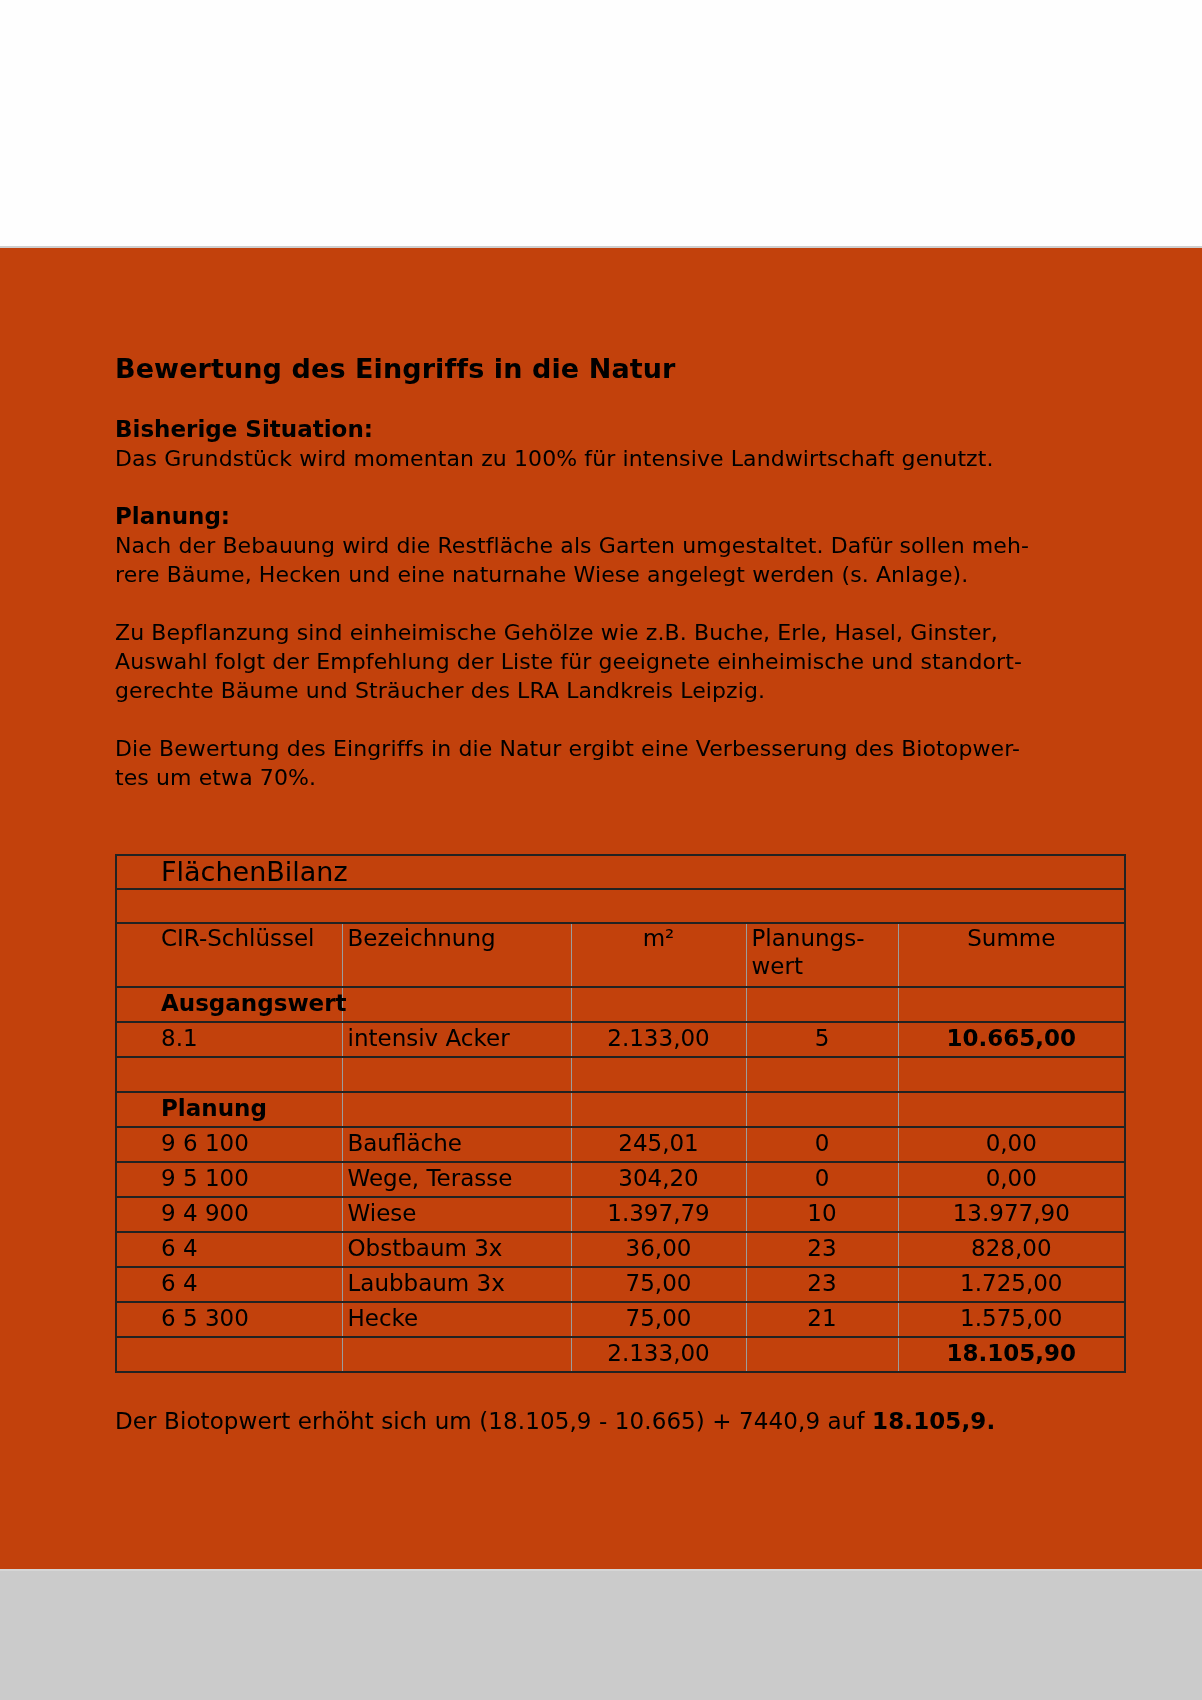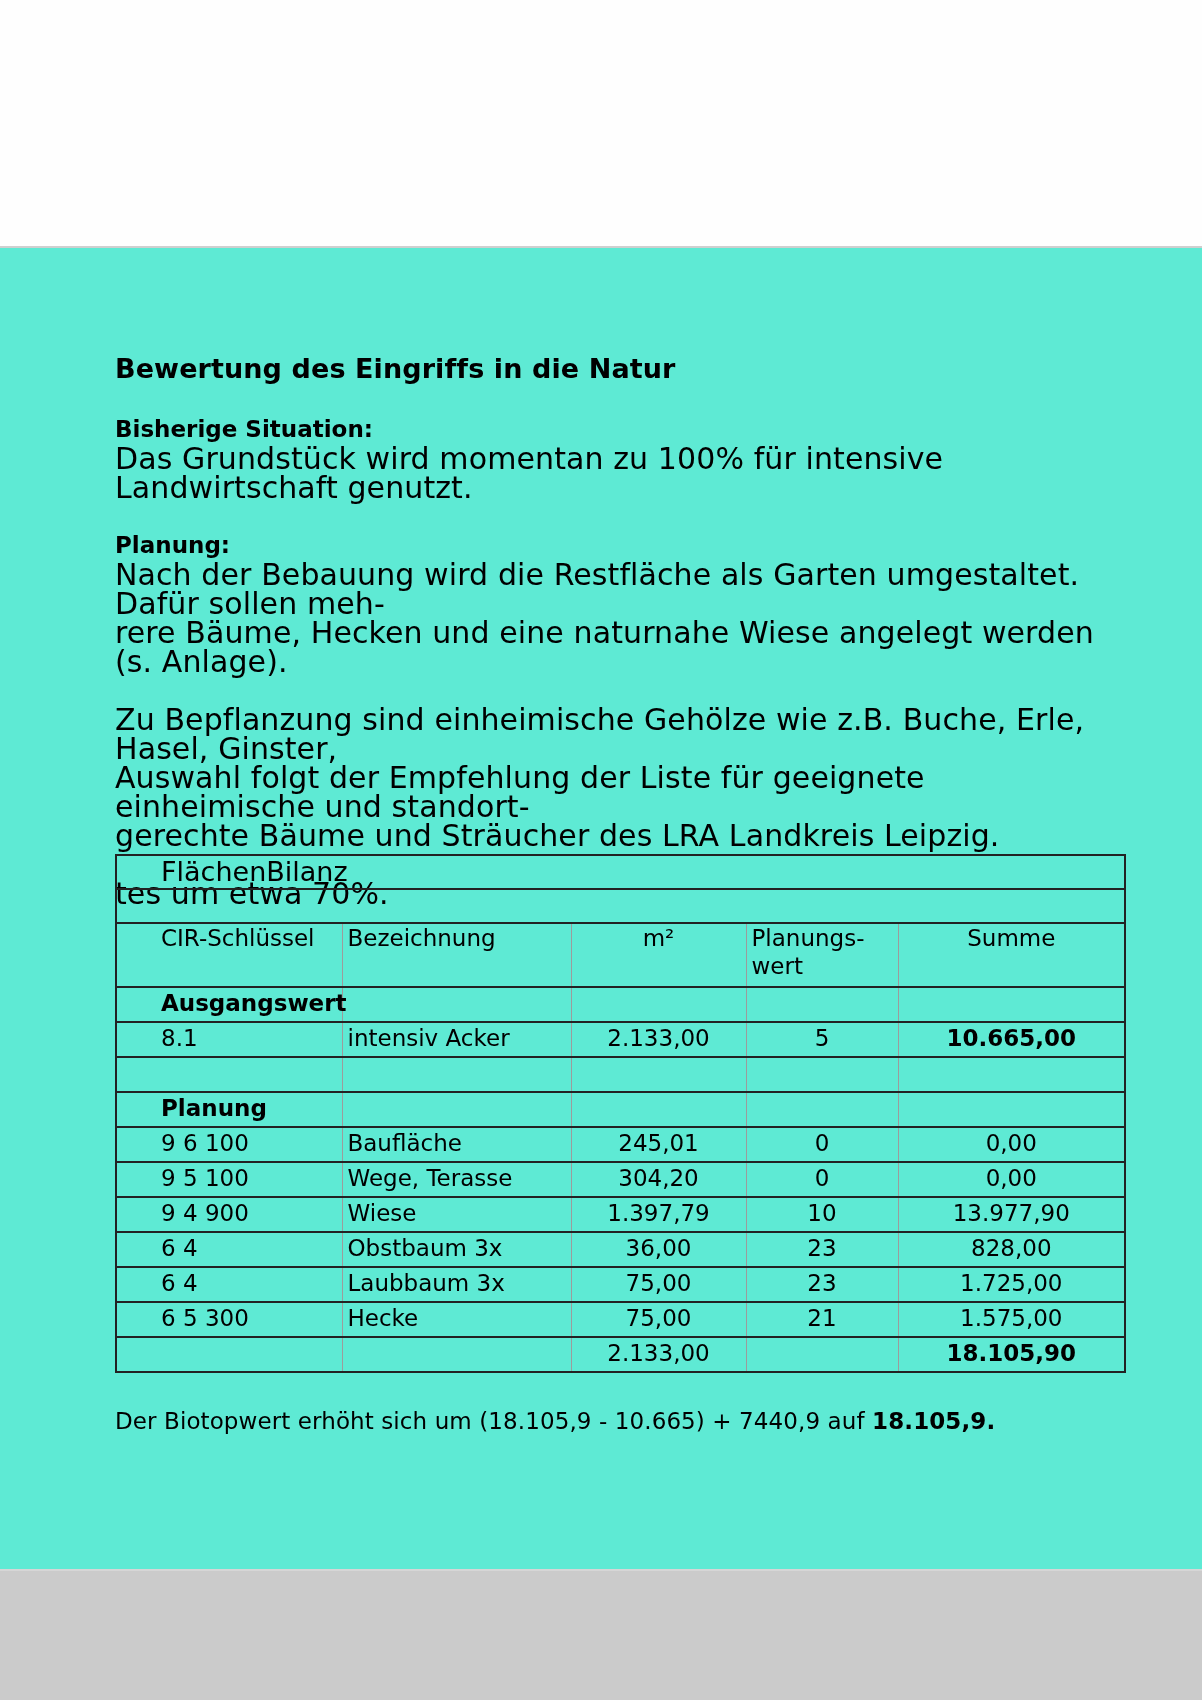--- a/index.html
+++ b/index.html
@@ -24,21 +24,21 @@
     .top-divider {
       position: absolute;
       left: 0; top: 246px;
       width: 1202px; height: 2px;
       background: #cfcfcf;
     }
     .page {
       position: absolute;
       left: 0; top: 248px;
       width: 1202px; height: 1322px;
-      background: #5eead4;
+      background: #c2410c;
     }
     .content {
       position: absolute;
       left: 115px;
       top: 104px;
       width: 1010px;
     }
     .doc-title {
       font-size: 27px;
       font-weight: bold;
@@ -46,21 +46,21 @@
       line-height: 34px;
       letter-spacing: 0.1px;
     }
     .section-label {
       font-size: 23px;
       font-weight: bold;
       line-height: 29px;
       margin: 0;
     }
     .para {
-      font-size: 30px;
+      font-size: 22px;
       line-height: 29px;
       margin: 0;
       letter-spacing: 0.1px;
     }
     .gap-title { height: 29px; }
     .gap { height: 29px; }
 
     table.bilanz {
       position: absolute;
       left: 115px;
@@ -134,20 +134,21 @@
     <p class="section-label">Planung:</p>
     <p class="para">Nach der Bebauung wird die Restfläche als Garten umgestaltet. Dafür sollen meh-</p>
     <p class="para">rere Bäume, Hecken und eine naturnahe Wiese angelegt werden (s. Anlage).</p>
     <div class="gap"></div>
 
     <p class="para">Zu Bepflanzung sind einheimische Gehölze wie z.B. Buche, Erle, Hasel, Ginster,</p>
     <p class="para">Auswahl folgt der Empfehlung der Liste für geeignete einheimische und standort-</p>
     <p class="para">gerechte Bäume und Sträucher des LRA Landkreis Leipzig.</p>
     <div class="gap"></div>
 
+    <p class="para">Die Bewertung des Eingriffs in die Natur ergibt eine Verbesserung des Biotopwer-</p>
     <p class="para">tes um etwa 70%.</p>
   </div>
 
   <table class="bilanz">
     <colgroup>
       <col class="c1">
         <col class="c2">
         <col class="c3">
         <col class="c4">
         <col class="c5">

